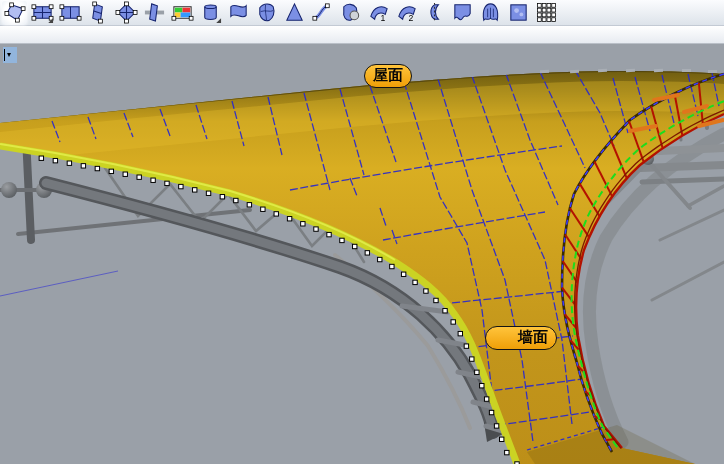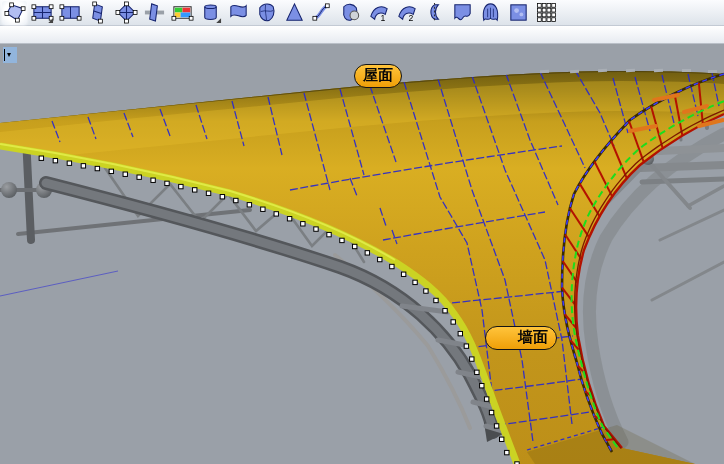--- a/index.html
+++ b/index.html
@@ -23,21 +23,21 @@
   .viewport{position:absolute;left:0;top:44px;width:724px;height:420px;background:var(--vp-bg,#9AA0A8);}
   .viewport svg{position:absolute;left:0;top:0;}
   .vp-menu{position:absolute;left:3px;top:3px;width:14px;height:16px;border:none;
            background:#92b5dc;display:flex;align-items:center;padding:0 1px;cursor:pointer;}
   .vp-menu .bar{display:inline-block;width:1px;height:12px;background:#000;margin-right:2px;}
   .vp-menu .caret{font-size:8px;line-height:8px;color:#000;}
   .tag{position:absolute;background:linear-gradient(#ffc43c,#ef9f07);
        border:1.6px solid #141414;border-radius:13px;color:#060606;
        font-weight:bold;font-size:15px;line-height:19px;padding:1px 8px 2px;
        font-family:"DejaVu Sans","Liberation Sans",sans-serif;white-space:nowrap;}
-  .tag-roof{left:354px;top:20px;}
+  .tag-roof{left:364px;top:20px;}
   .tag-wall{left:485px;top:282px;padding-left:32px;}
 </style>
 </head>
 <body>
 
 <div class="stage" style="--vp-bg: #9AA0A8; --grid: #2929CF; --strip: #CBD323; --red: #B31200; --green: #1DDD1D; --peg: #E0761C;">
 
   <div class="toolbar" id="toolbar">
       <button class="tb-btn selected">
         <svg width="23" height="23" viewBox="0 0 24 24" stroke-width="1.1">

